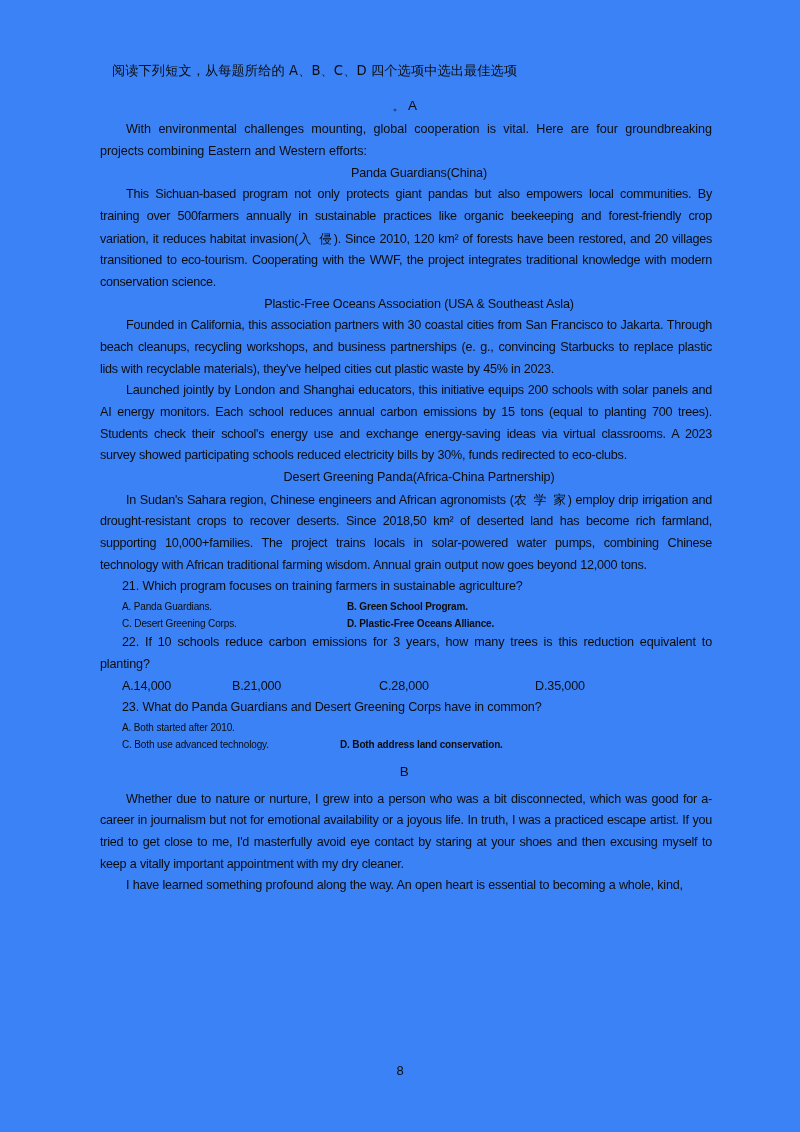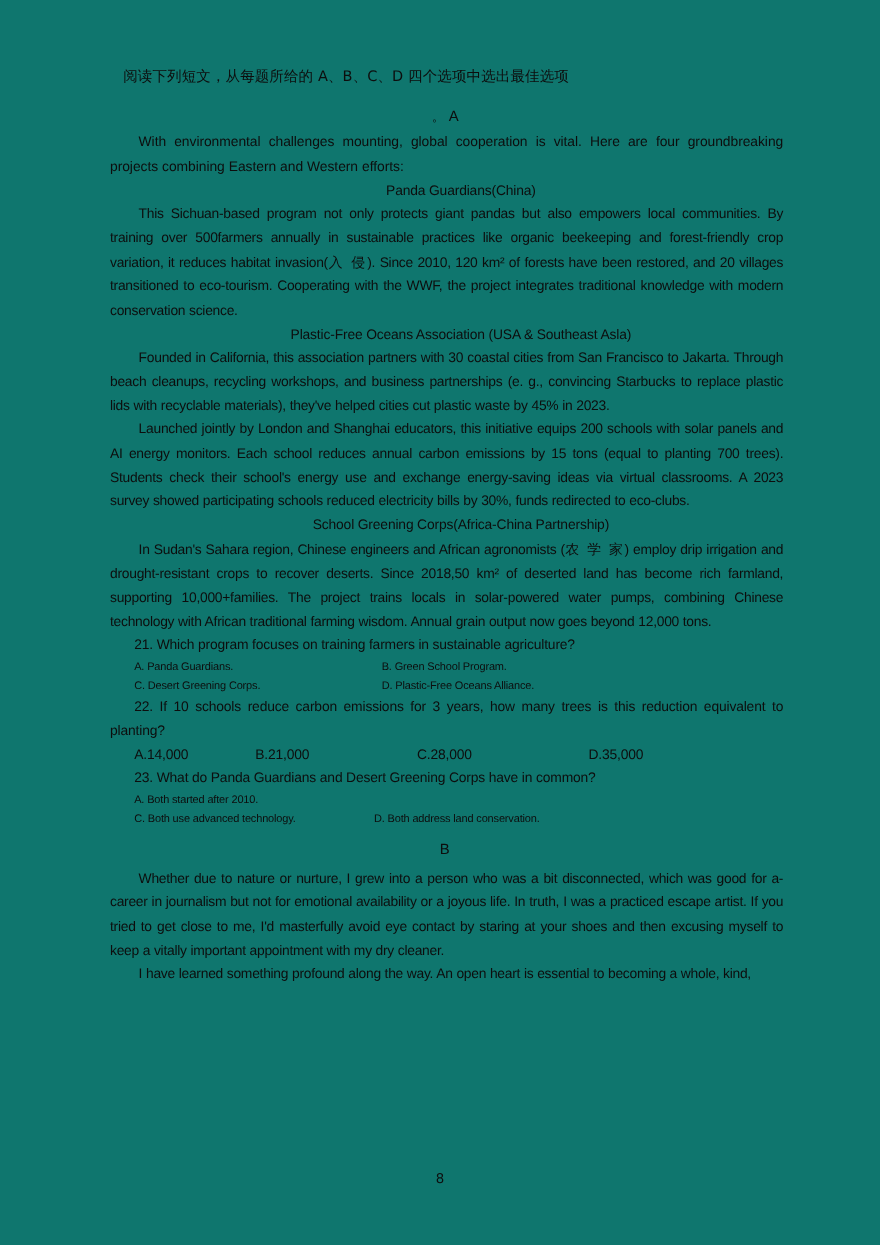--- a/index.html
+++ b/index.html
@@ -14,21 +14,21 @@
     overflow: hidden;
     font-family: "Liberation Sans", "DejaVu Sans", sans-serif;
     color: #0d0d0d;
     -webkit-font-smoothing: none;
   }
 
   .page {
     position: relative;
     width: 800px;
     height: 1132px;
-    background: #0f766e;
+    background: #3b82f6;
     box-sizing: border-box;
   }
 
   .content {
     position: absolute;
     left: 100px;
     top: 0;
     width: 612px;
   }
 
@@ -99,21 +99,21 @@
     display: flex;
     font-size: 10px;
     line-height: 1.72;
     letter-spacing: -0.15px;
     padding-left: 22px;
   }
   .opt-row .opt {
     white-space: nowrap;
   }
   .opt-row .opt.col1 { width: 225px; flex: 0 0 225px; }
-  .opt-row .opt.col2 { flex: 1 1 auto; }
+  .opt-row .opt.col2 { flex: 1 1 auto; font-weight: bold; }
 
   .opt-row-wide {
     display: flex;
     font-size: 12.6px;
     line-height: 1.72;
     letter-spacing: -0.15px;
     padding-left: 22px;
   }
   .opt-row-wide .opt { white-space: nowrap; }
   .opt-row-wide .opt.w1 { width: 110px; flex: 0 0 110px; }
@@ -170,21 +170,21 @@
     <p class="heading-line">Panda Guardians(China)</p>
 
     <p class="para tight"><span>This Sichuan-based program not only protects giant pandas but also empowers local communities. By training over 500farmers annually in sustainable practices like organic beekeeping and forest-friendly crop variation, it reduces habitat invasion(</span><span class="cjk-inline">入 侵</span><span>). Since 2010, 120 km² of forests have been restored, and 20 villages transitioned to eco-tourism. Cooperating with the  WWF, the project integrates traditional knowledge with modern conservation science.</span></p>
 
     <p class="heading-line">Plastic-Free Oceans Association (USA &amp; Southeast Asla)</p>
 
     <p class="para tight">Founded in California, this association partners with 30 coastal cities from San Francisco to Jakarta. Through beach cleanups, recycling workshops, and business partnerships (e. g., convincing Starbucks to replace plastic lids with recyclable materials), they've helped cities cut plastic waste by 45% in 2023.</p>
 
     <p class="para tight">Launched jointly by London and Shanghai educators, this initiative equips 200 schools with solar panels and AI energy monitors. Each school reduces annual carbon emissions by 15 tons (equal to planting 700 trees). Students check their school's energy use and exchange energy-saving ideas via virtual classrooms. A 2023 survey showed participating schools reduced electricity bills by 30%, funds redirected to eco-clubs.</p>
 
-    <p class="heading-line">School Greening Corps(Africa-China Partnership)</p>
+    <p class="heading-line">Desert Greening Panda(Africa-China Partnership)</p>
 
     <p class="para tight"><span>In Sudan's Sahara region, Chinese engineers and African agronomists (</span><span class="cjk-inline">农 学 家</span><span>) employ drip irrigation and drought-resistant crops to recover deserts. Since 2018,50 km² of deserted land has become rich farmland, supporting 10,000+families. The project trains locals in solar-powered water pumps, combining Chinese technology with African traditional farming wisdom. Annual grain output now goes beyond 12,000 tons.</span></p>
 
     <p class="q-line flat">21. Which program focuses on training farmers in sustainable agriculture?</p>
     <div class="opt-row">
       <span class="opt col1">A. Panda Guardians.</span>
       <span class="opt col2">B. Green School Program.</span>
     </div>
     <div class="opt-row">
       <span class="opt col1">C. Desert Greening Corps.</span>

